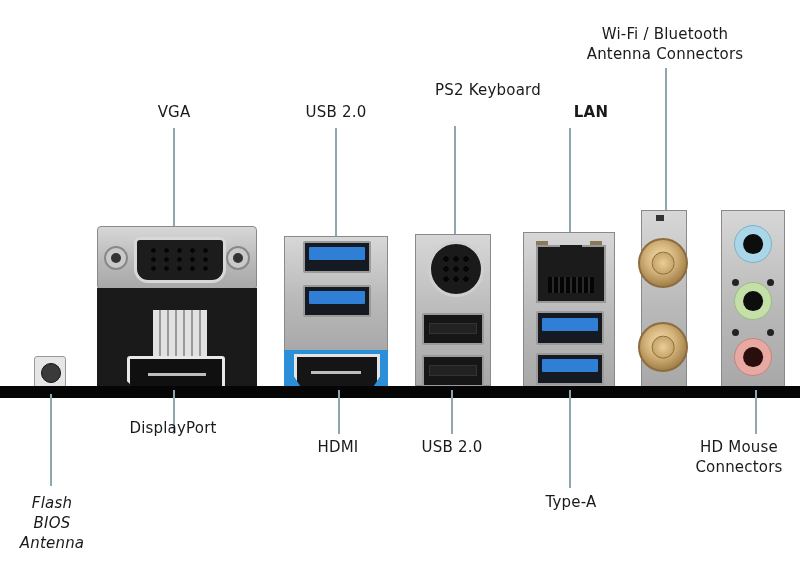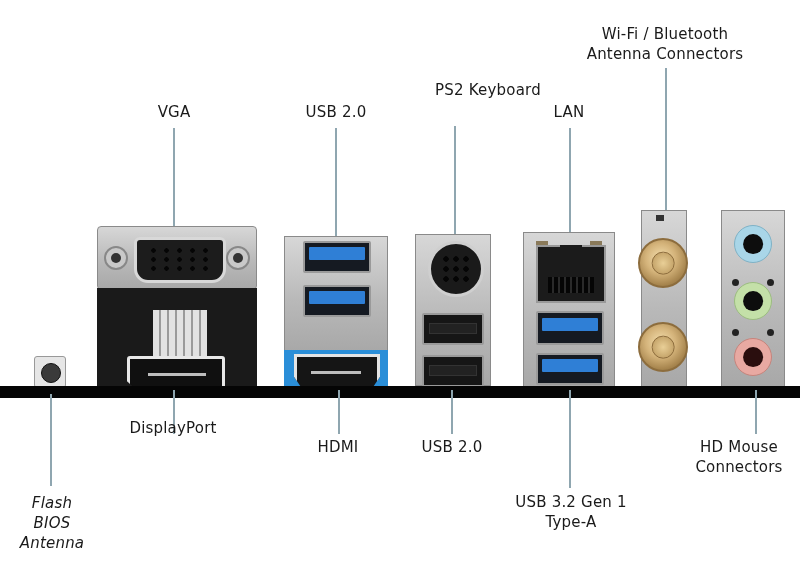--- a/index.html
+++ b/index.html
@@ -21,21 +21,21 @@
     .screwhole { position: absolute; width: 7px; height: 7px; border-radius: 50%; background: #222; }
   </style>
 </head>
 <body>
 
 <div class="label" style="left:174px; top:102px;">VGA</div>
 <div class="label" style="left:336px; top:102px;">USB 2.0</div>
 <div class="label" style="left:444px; top:80px;margin-left:44px;">
   <div>PS2 Keyboard</div>
 </div>
-<div class="label" style="left:569px; top:102px;">LAN</div>
+<div class="label" style="left:591px; top:102px;font-weight:bold;">LAN</div>
 <div class="label" style="left:665px; top:24px;">
   <div>Wi-Fi / Bluetooth</div>
   <div>Antenna Connectors</div>
 </div>
 
 <div class="leader" style="left:173px; top:128px; height:104px;"></div>
 <div class="leader" style="left:335px; top:128px; height:108px;"></div>
 <div class="leader" style="left:454px; top:126px; height:110px;"></div>
 <div class="leader" style="left:569px; top:128px; height:108px;"></div>
 <div class="leader" style="left:665px; top:68px; height:150px;"></div>
@@ -148,19 +148,18 @@
 
 <div class="label" style="left:52px; top:493px; line-height:20px;font-style:italic;">
   <div>Flash</div>
   <div>BIOS</div>
   <div>Antenna</div>
 </div>
 <div class="label" style="left:173px; top:418px;">DisplayPort</div>
 <div class="label" style="left:338px; top:437px;">HDMI</div>
 <div class="label" style="left:452px; top:437px;">USB 2.0</div>
 <div class="label" style="left:571px; top:492px;">
-  <div>USB 3.2 Gen 1</div>
   <div>Type-A</div>
 </div>
 <div class="label" style="left:739px; top:437px;">
   <div>HD Mouse</div>
   <div>Connectors</div>
 </div>
 
 </body></html>

